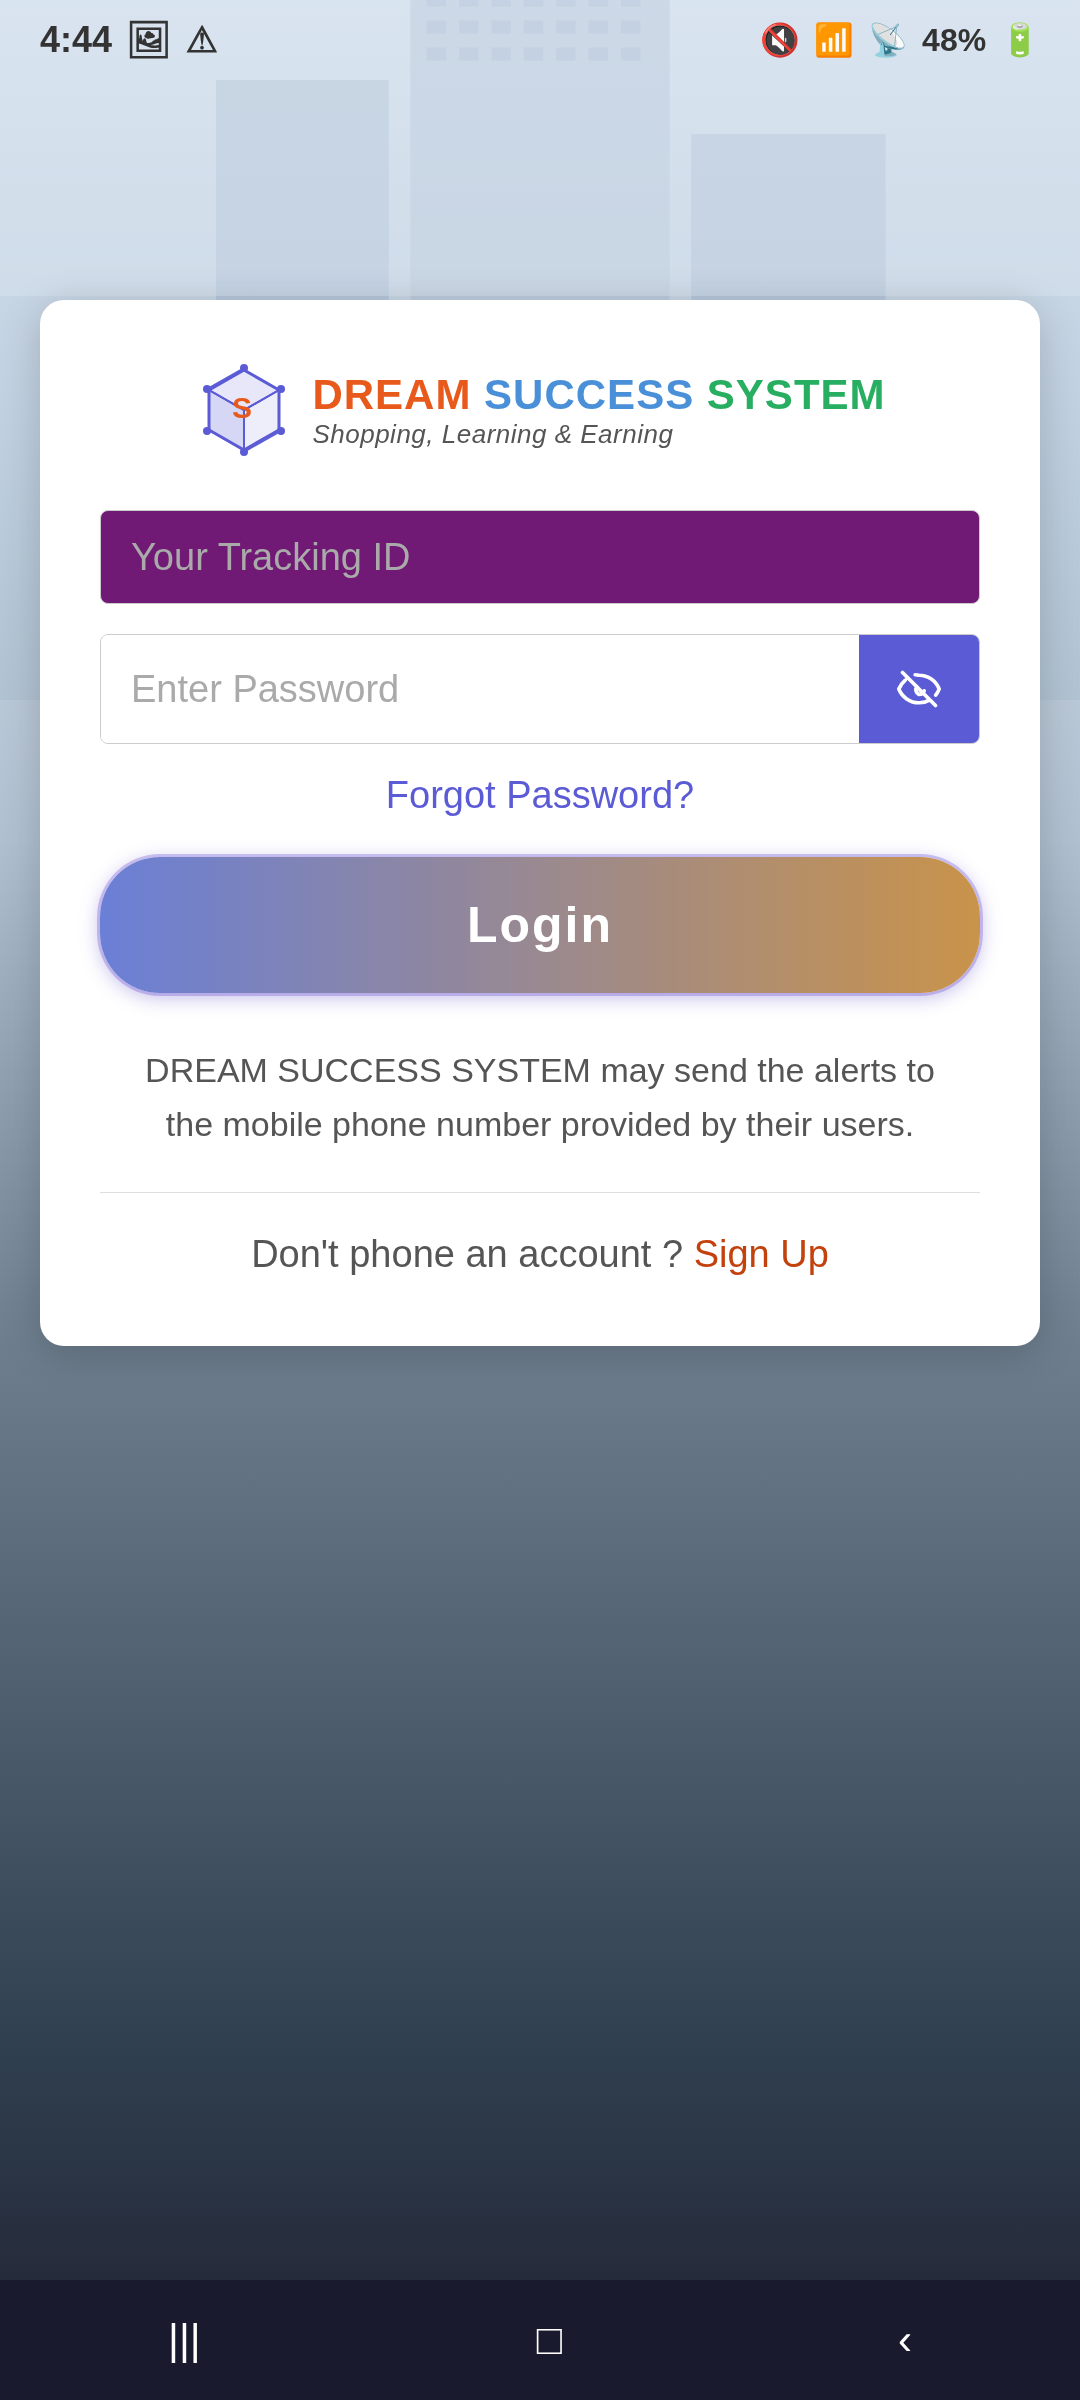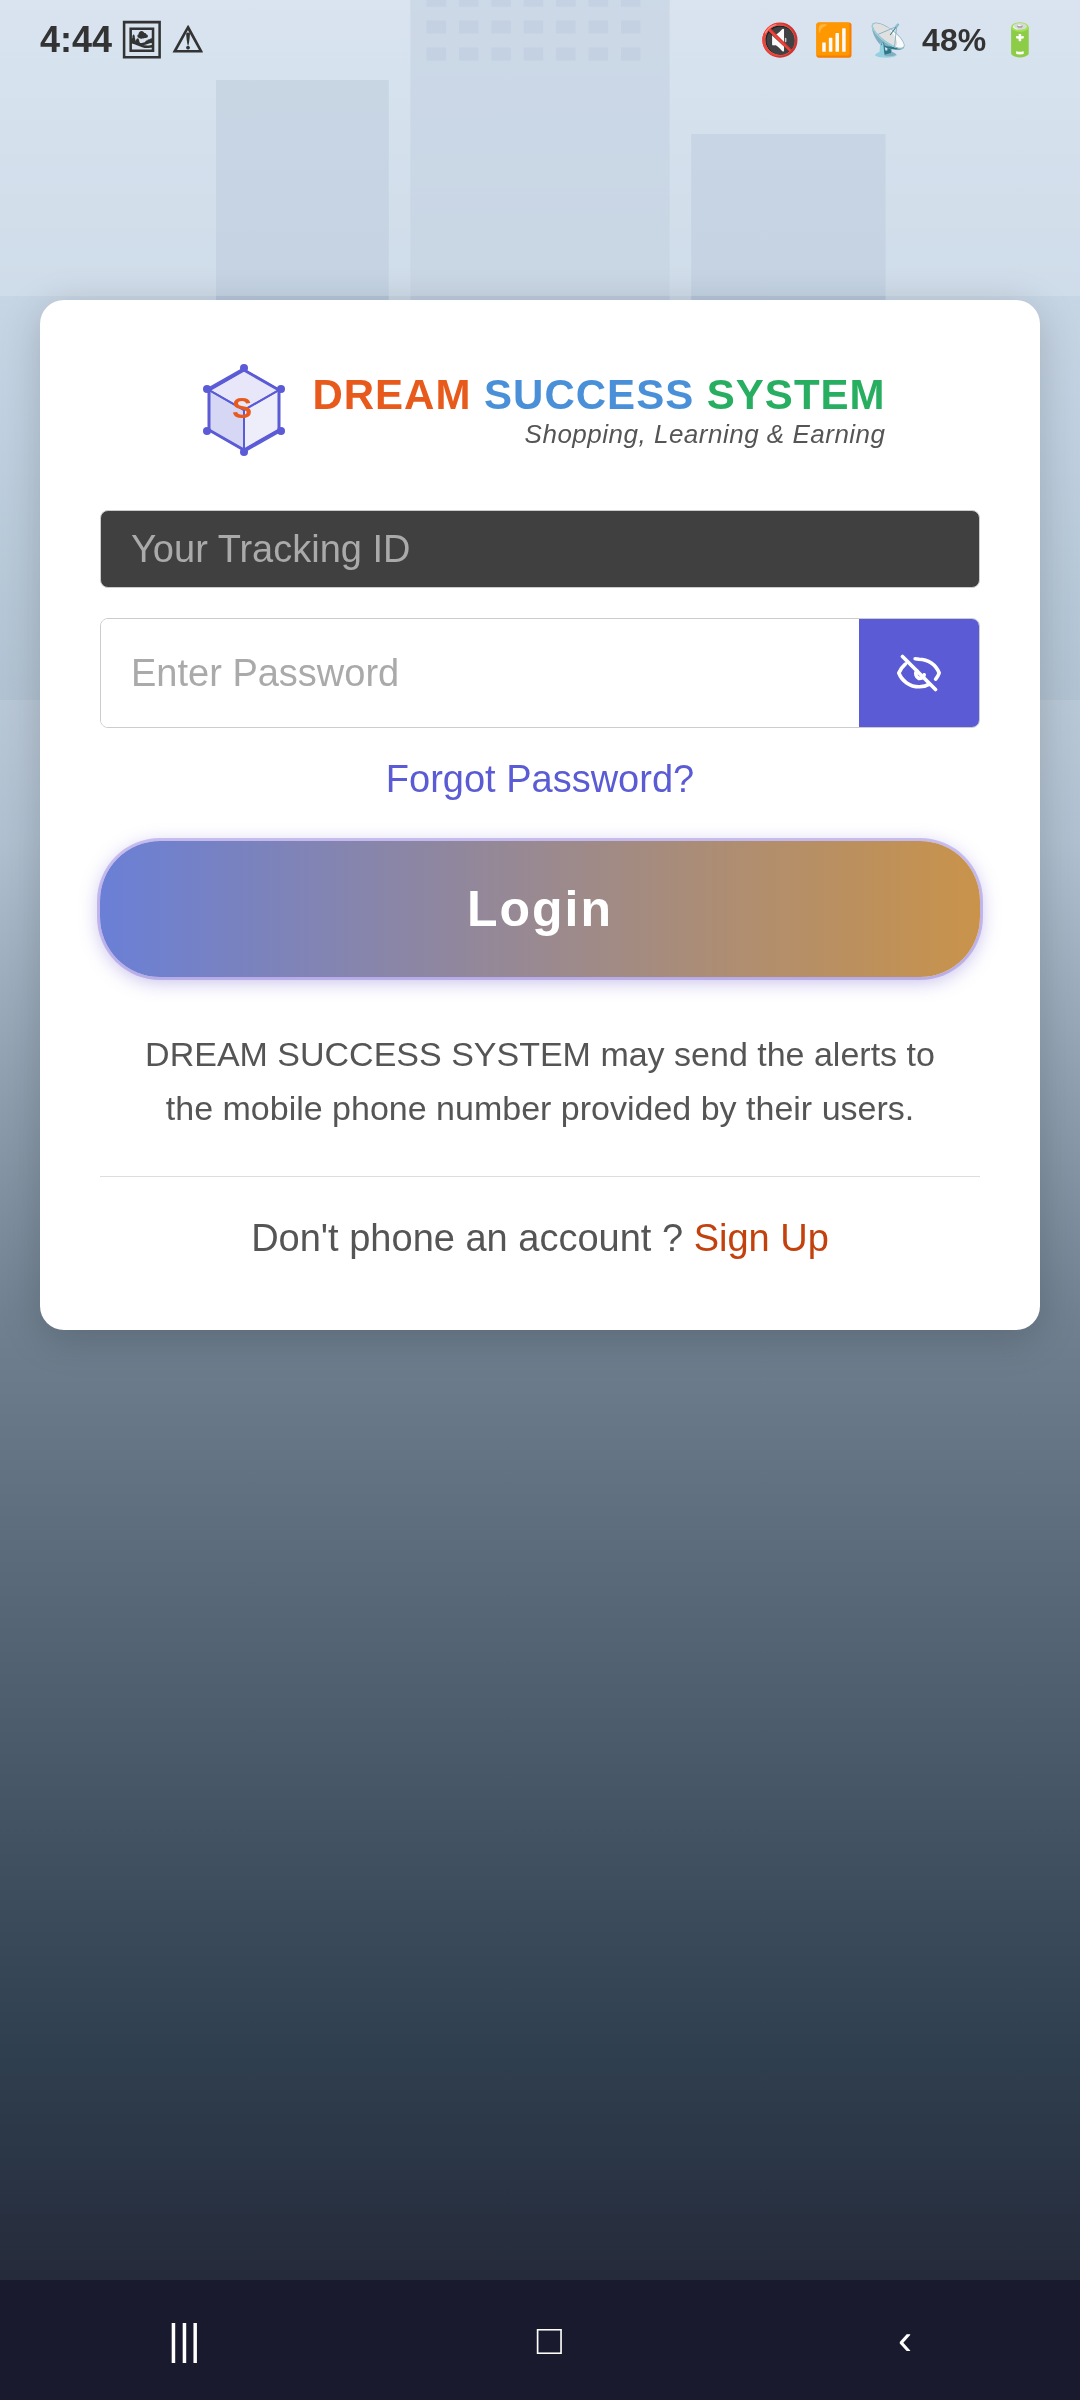--- a/index.html
+++ b/index.html
@@ -55,21 +55,21 @@
       padding: 0 40px;
       z-index: 100;
       color: #333;
       font-size: 36px;
       font-weight: 600;
     }
 
     .status-left {
       display: flex;
       align-items: center;
-      gap: 7px;
+      gap: 14px;
     }
 
     .status-right {
       display: flex;
       align-items: center;
       gap: 14px;
       font-size: 32px;
     }
 
     
@@ -98,21 +98,21 @@
     }
 
     .logo-icon {
       width: 100px;
       height: 100px;
     }
 
     .logo-text-block {
       display: flex;
       flex-direction: column;
-      align-items: flex-end;
+      align-items: flex-start;
     }
 
     .logo-title {
       font-size: 42px;
       font-weight: 900;
       font-family: Arial, sans-serif;
       letter-spacing: 1px;
     }
 
     .logo-title .dream {
@@ -144,28 +144,28 @@
       letter-spacing: -1px;
     }
 
     
     .input-group {
       margin-bottom: 30px;
     }
 
     .input-field {
       width: 100%;
-      height: 78px;
+      height: 94px;
       border: 1.5px solid #ccc;
       border-radius: 8px;
       padding: 0 30px;
       font-size: 38px;
       color: #999;
       outline: none;
-      background: #404040;
+      background: #701a75;
     }
 
     .input-field::placeholder {
       color: #aaa;
     }
 
     .password-wrapper {
       display: flex;
       align-items: stretch;
       border: 1.5px solid #ccc;

